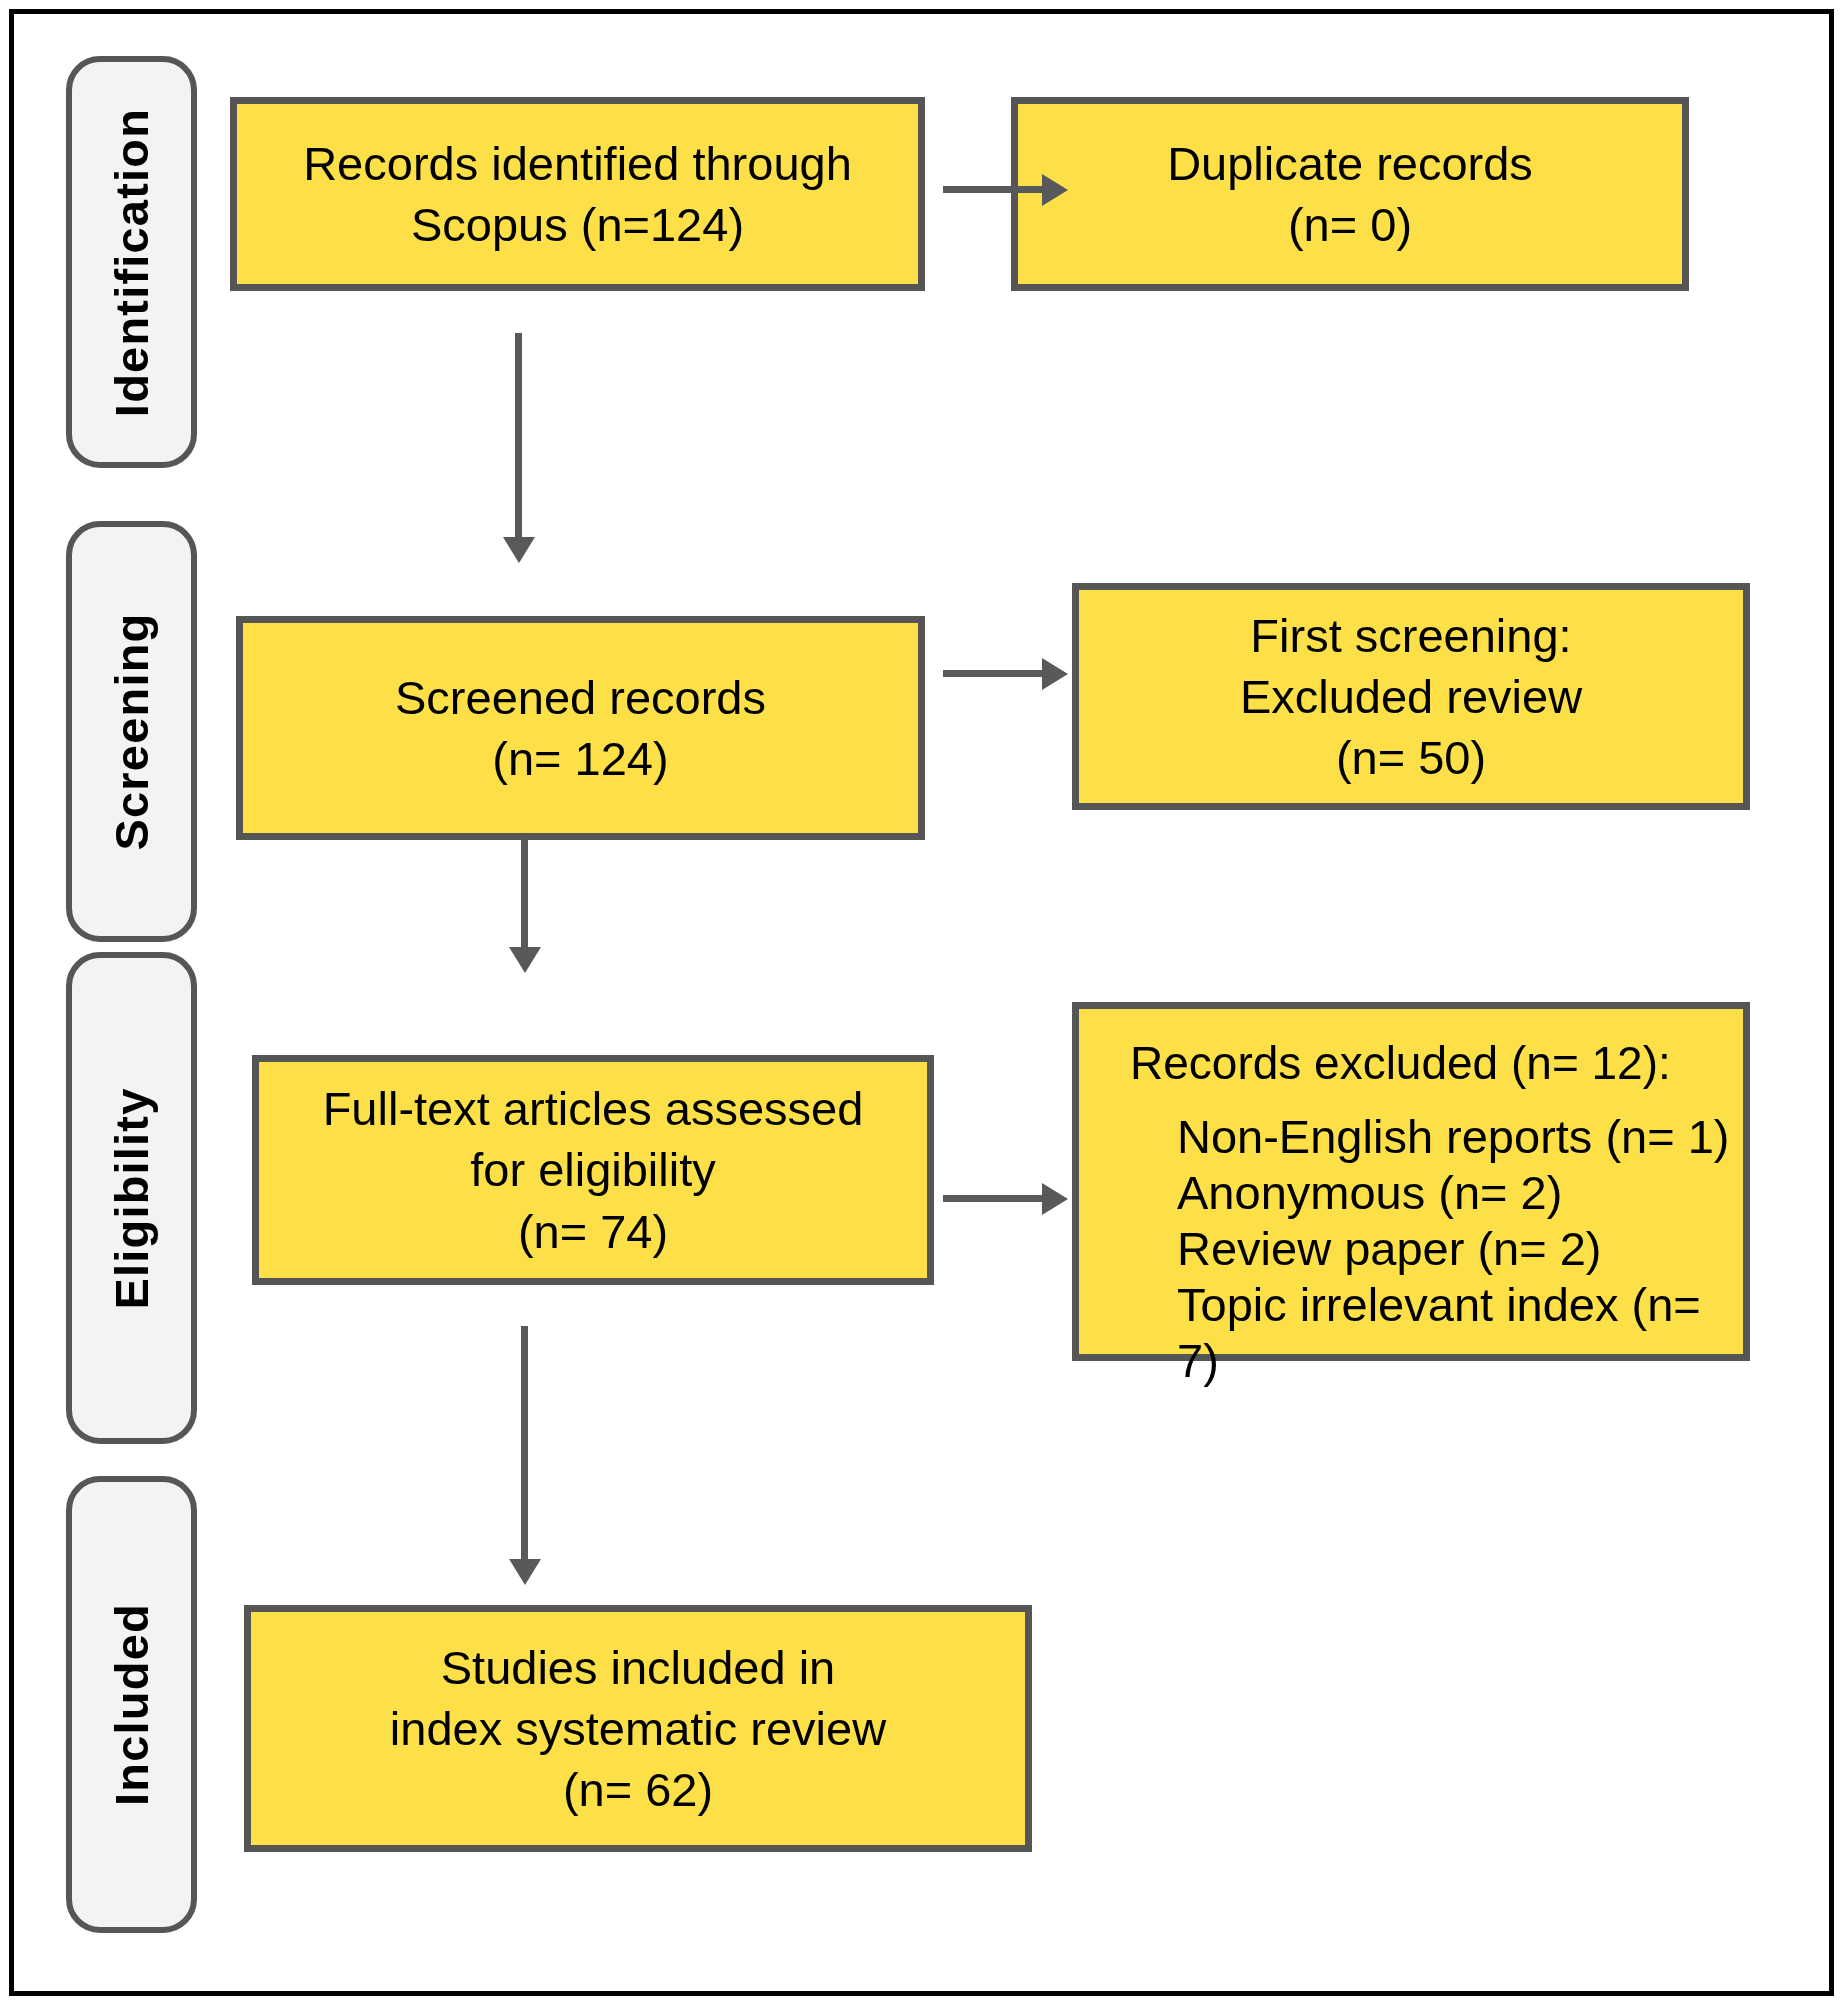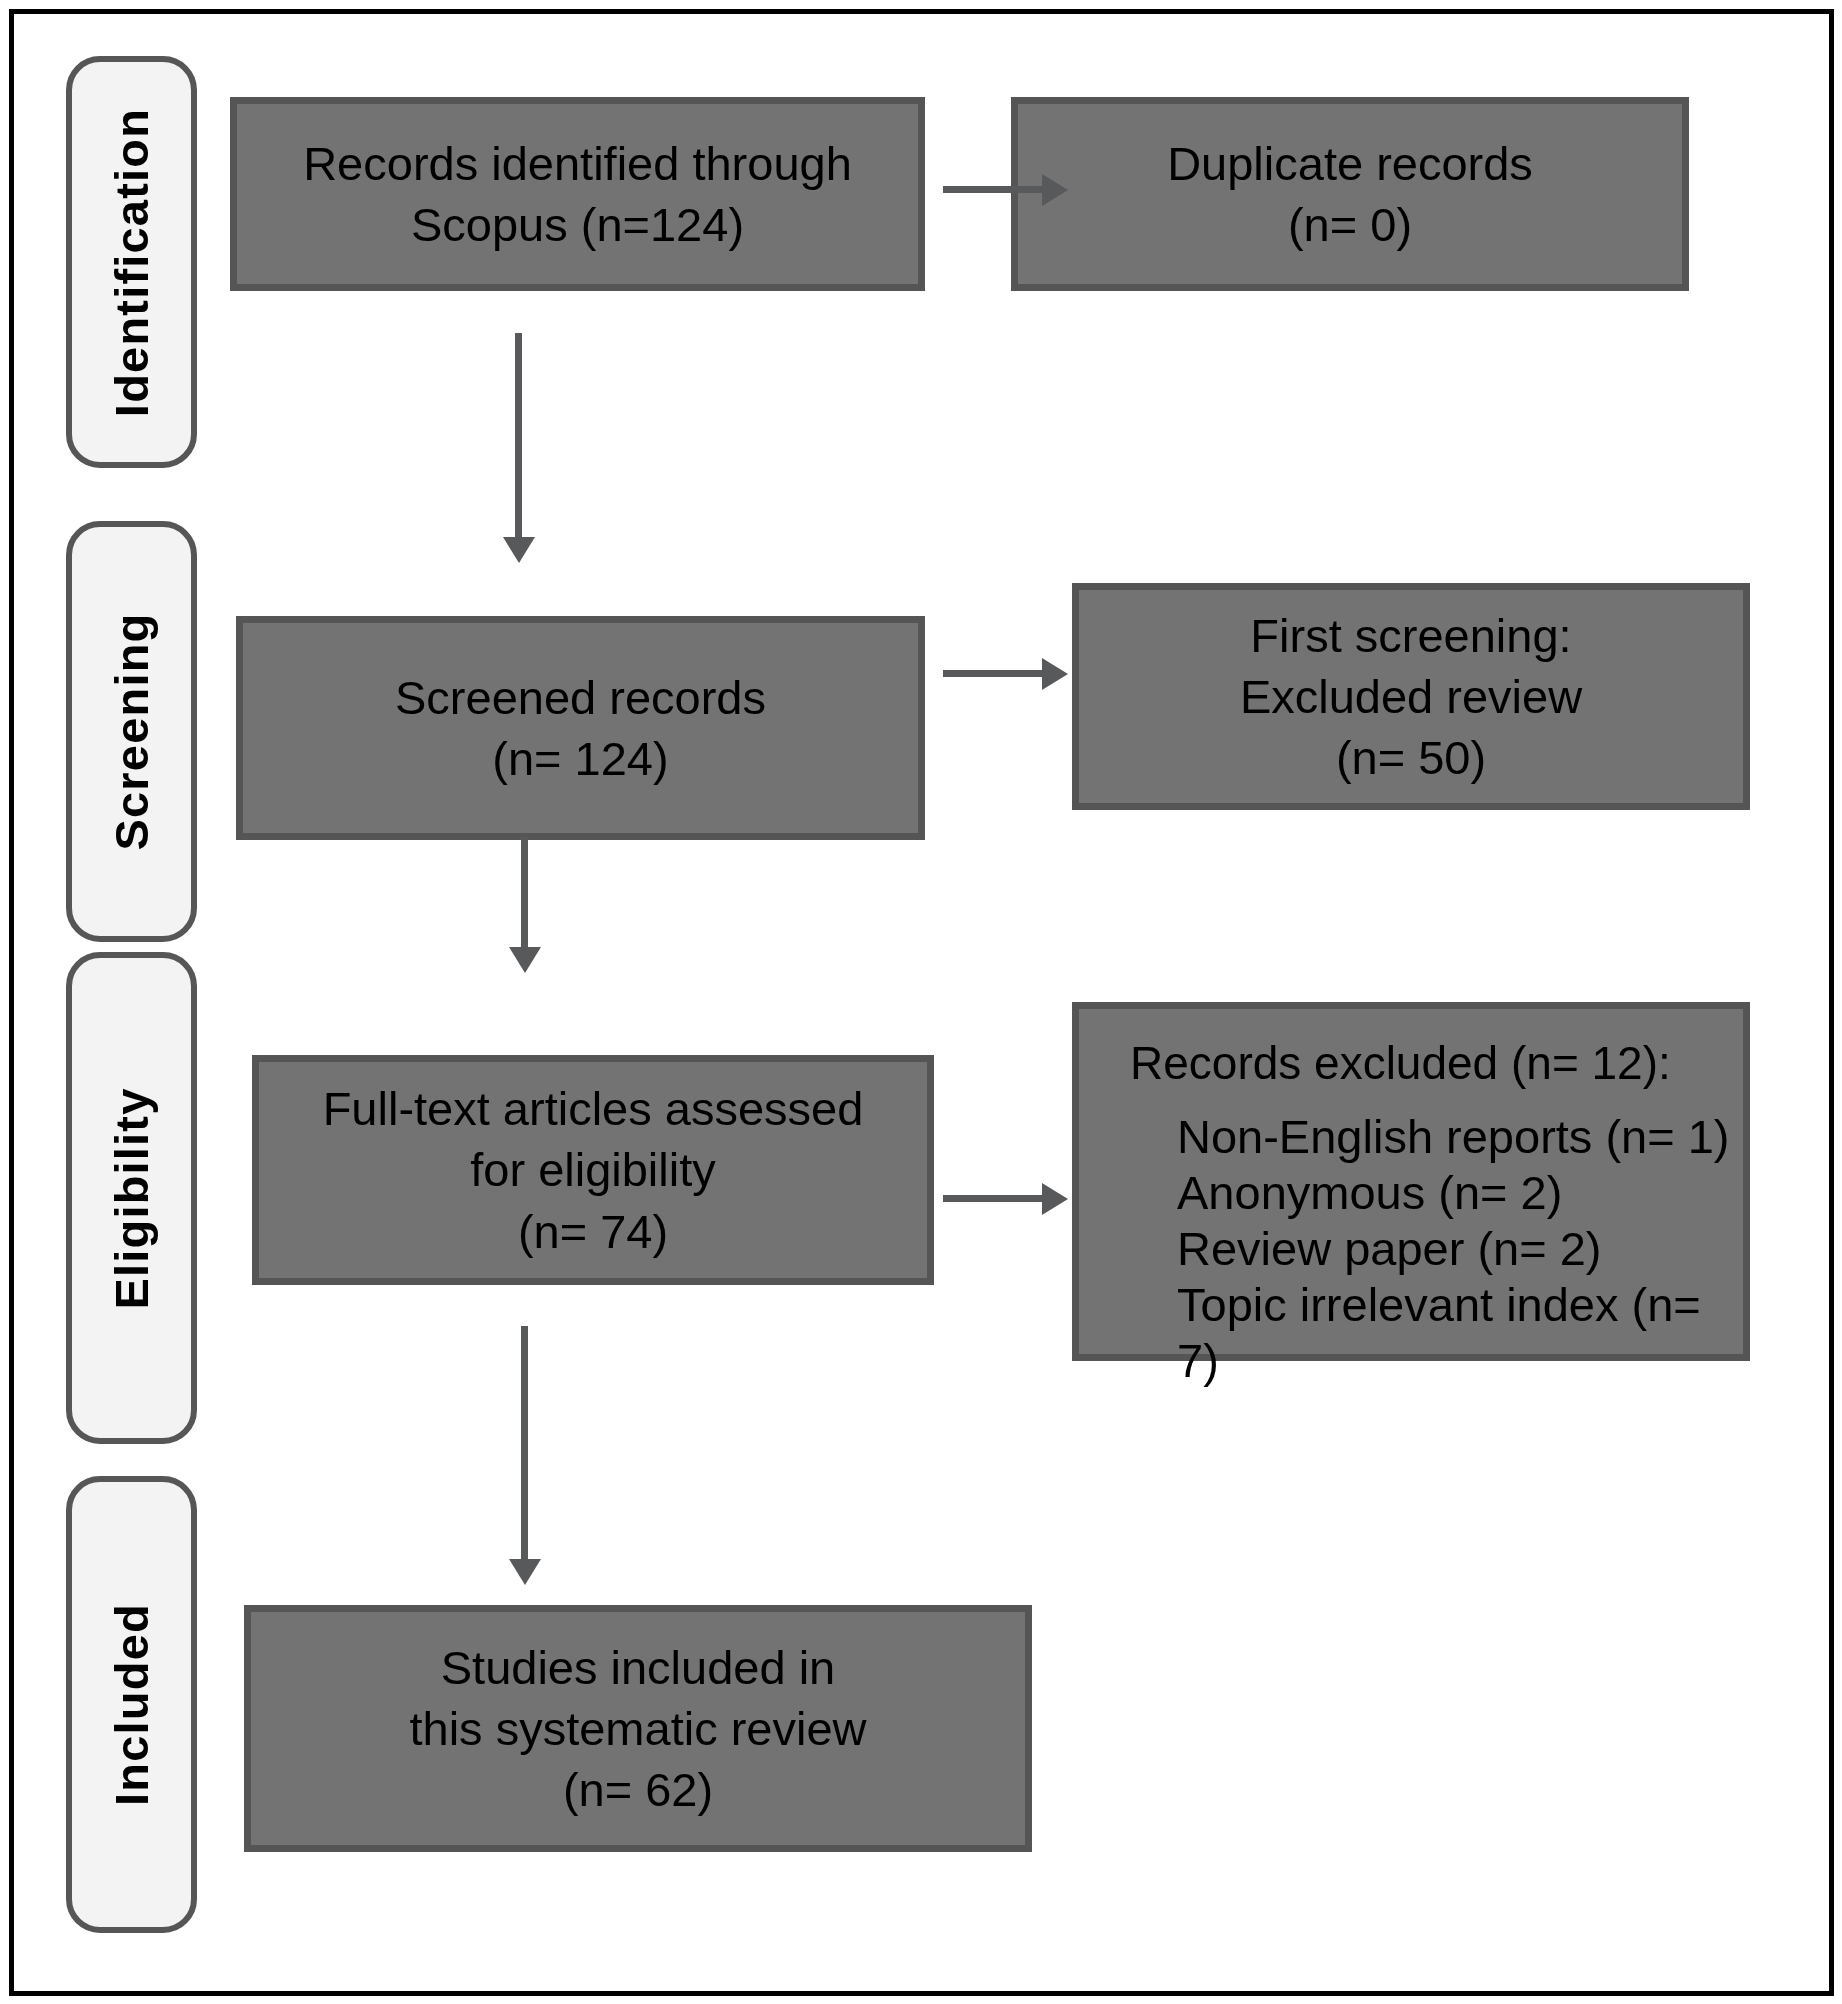--- a/index.html
+++ b/index.html
@@ -28,21 +28,21 @@
   .stage-txt {
     transform:rotate(-90deg);
     white-space:nowrap;
     font-size:47px; font-weight:bold;
     letter-spacing:1.2px;
     color:var(--text,#000);
   }
   
   .fbox {
     position:absolute;
-    background:#737373;
+    background:#fde047;
     border:7px solid var(--box-border,#555);
     box-sizing:border-box;
     font-size:47px; line-height:1.3;
   }
   .fbox.center {
     display:flex; align-items:center; justify-content:center;
     text-align:center;
   }
   .re-heading {
     padding:25px 11.8px 0 27px;
@@ -136,21 +136,21 @@
     <div class="re-heading">Records excluded (n= 12):</div>
     <div class="re-item">Non-English reports (n= 1)</div>
     <div class="re-item">Anonymous (n= 2)</div>
     <div class="re-item">Review paper (n= 2)</div>
     <div class="re-item">Topic irrelevant index (n= 7)</div>
   </div>
 
   <div class="fbox center" style="left:244px; top:1605px; width:788px; height:247px;">
     <div>
       <div>Studies included in</div>
-      <div>this systematic review</div>
+      <div>index systematic review</div>
       <div>(n= 62)</div>
     </div>
   </div>
 
   <div class="arrow-h" style="left:943px; top:173px; width:125px;">
     <div class="shaft"></div>
       <div class="head"></div>
   </div>
   <div class="arrow-h" style="left:943px; top:657px; width:125px;">
     <div class="shaft"></div>

